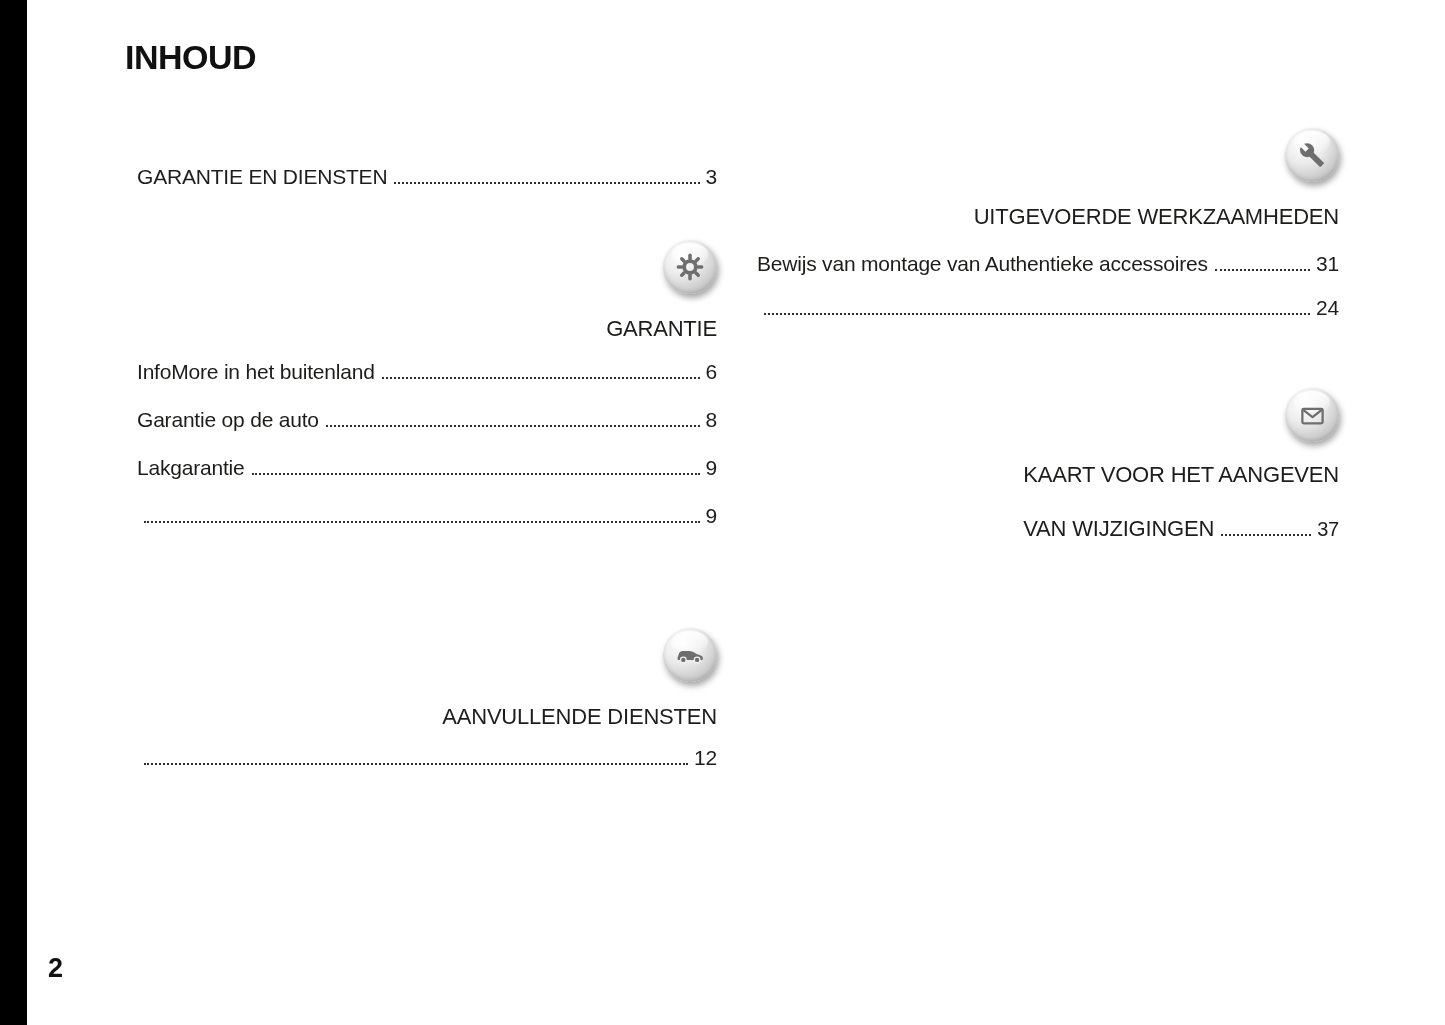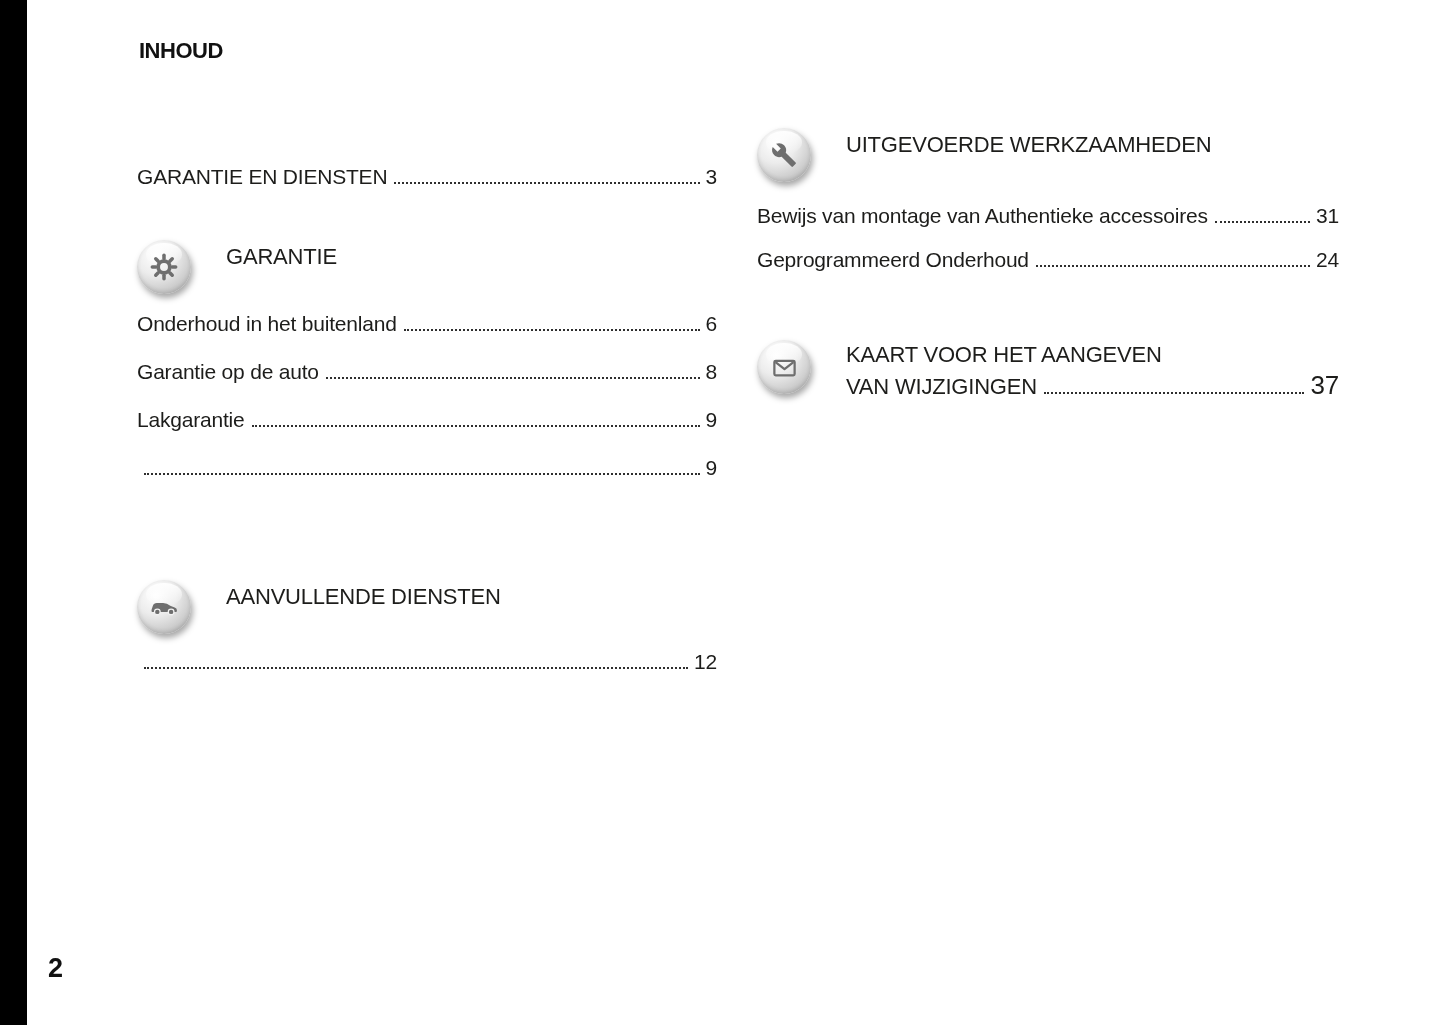--- a/index.html
+++ b/index.html
@@ -15,22 +15,22 @@
     letter-spacing: -0.2px;
   }
   .spine {
     position: absolute;
     left: 0; top: 0;
     width: 27px; height: 100%;
     background: #000000;
   }
   .page-title {
     position: absolute;
-    left: 139px; top: 38px;
-    font-size: 22px;
+    left: 125px; top: 38px;
+    font-size: 34px;
     font-weight: 800;
     letter-spacing: -0.5px;
     color: #111111;
   }
   .left-col  { position: absolute; left: 137px; top: 162px; width: 580px; }
   .right-col { position: absolute; left: 757px; top: 128px; width: 582px; }
 
   .toc-row {
     display: flex;
     align-items: baseline;
@@ -45,23 +45,24 @@
     margin: 0 6px 0 7px;
     min-width: 18px;
   }
   .top-row { line-height: 30px; }
 
   .toc-list .toc-row { line-height: 48px; }
   .right-col .toc-list .toc-row { line-height: 44px; }
 
   .section-heading {
     display: flex;
-    align-items: flex-start;
-    gap: 35px;
+    align-items: flex-end;
+    gap: 18px;
     font-size: 22px;
+    flex-direction: column;
   }
   .heading-text { padding-top: 4px; }
 
   .icon-circle {
     position: relative;
     flex: 0 0 auto;
     width: 54px; height: 54px;
     border-radius: 50%;
     background: radial-gradient(circle at 35% 28%, #ffffff 0%, #ececec 38%, #c9c9c9 72%, #a0a0a0 100%);
     box-shadow: 2px 4px 6px rgba(0,0,0,0.35), inset 0 -2px 4px rgba(0,0,0,0.12);
@@ -82,21 +83,21 @@
 
   .heading-gear   { margin-top: 48px; }
   .left-col .toc-list { margin-top: 6px; }
   .heading-car    { margin-top: 88px; }
   .left-col .last-row { margin-top: 4px; line-height: 48px; }
 
   .right-col .toc-list { margin-top: 12px; }
   .heading-envelope { margin-top: 58px; }
   .heading-lines { flex: 1; line-height: 30px; font-size: 22px; }
   .heading-lines .toc-row { font-size: 22px; line-height: 30px; }
-  .heading-lines .toc-row .pg { font-size: 26px; }
+  .heading-lines .toc-row .pg { font-size: 20px; margin-top: 24px; }
 
   .page-number {
     position: absolute;
     left: 48px; top: 953px;
     font-size: 27px;
     font-weight: 800;
     color: #111111;
   }
 </style>
 </head>
@@ -129,21 +130,21 @@
             <line x1="16.95" y1="7.05" x2="19.07" y2="4.93"></line>
           </g>
           <circle cx="12" cy="12" r="5" fill="none" stroke="#6e6e6e" stroke-width="3.2"></circle>
         </svg>
       </span>
       <span class="heading-text">GARANTIE</span>
     </div>
 
     <div class="toc-list">
       <div class="toc-row">
-        <span class="lbl">Onderhoud in het buitenland</span>
+        <span class="lbl">InfoMore in het buitenland</span>
         <span class="leader"></span>
         <span class="pg">6</span>
       </div>
       <div class="toc-row">
         <span class="lbl">Garantie op de auto</span>
         <span class="leader"></span>
         <span class="pg">8</span>
       </div>
       <div class="toc-row">
         <span class="lbl">Lakgarantie</span>
@@ -184,21 +185,20 @@
       <span class="heading-text">UITGEVOERDE WERKZAAMHEDEN</span>
     </div>
 
     <div class="toc-list">
       <div class="toc-row">
         <span class="lbl">Bewijs van montage van Authentieke accessoires</span>
         <span class="leader"></span>
         <span class="pg">31</span>
       </div>
       <div class="toc-row">
-        <span class="lbl">Geprogrammeerd Onderhoud</span>
         <span class="leader"></span>
         <span class="pg">24</span>
       </div>
     </div>
 
     <div class="section-heading heading-envelope">
       <span class="icon-circle">
         <svg viewBox="0 0 24 24" width="27" height="27" aria-hidden="true">
           <rect x="3" y="6" width="18" height="13" rx="1.2" fill="none" stroke="#6e6e6e" stroke-width="2"></rect>
           <path d="M4 7.2 L12 13.5 L20 7.2" fill="none" stroke="#6e6e6e" stroke-width="2" stroke-linejoin="round"></path>

